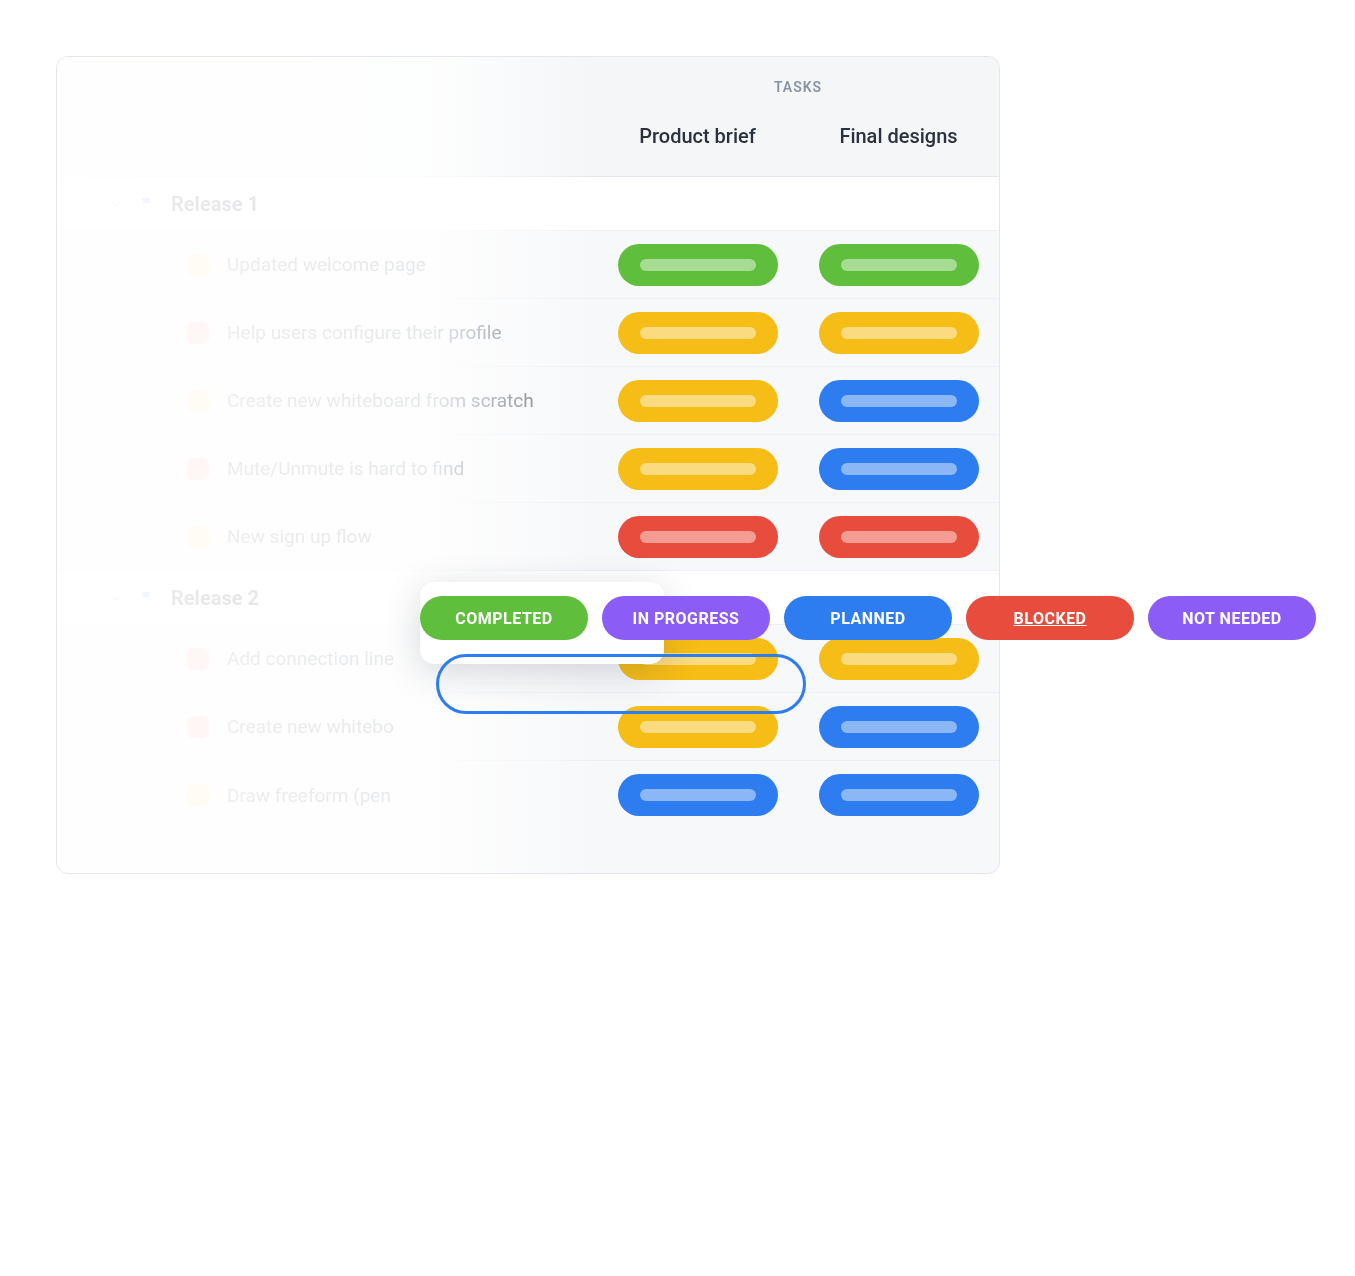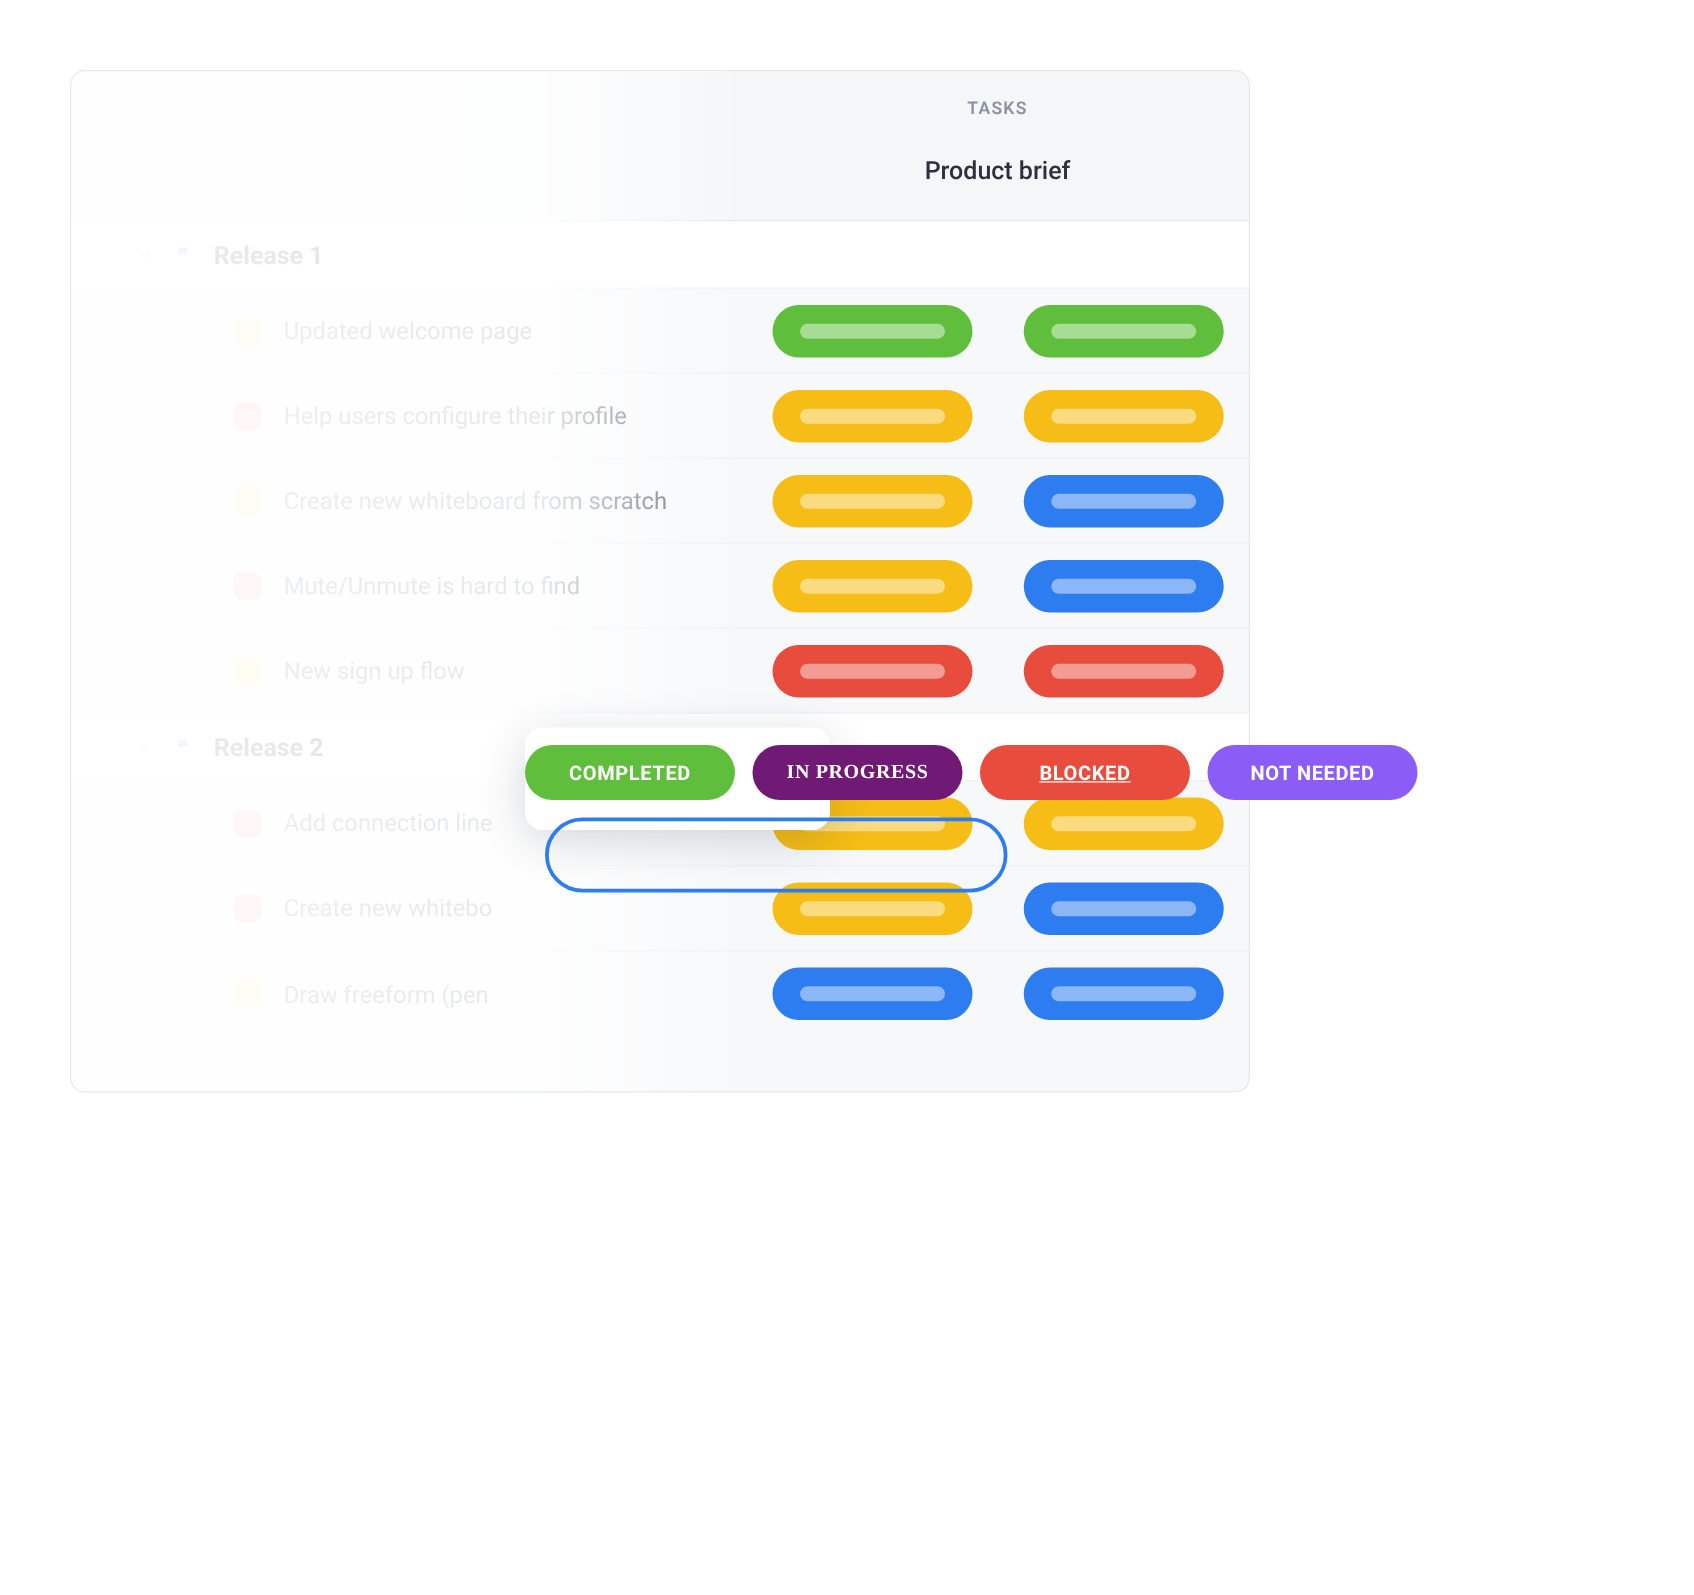--- a/index.html
+++ b/index.html
@@ -176,21 +176,21 @@
     align-items: center;
     justify-content: center;
     font-weight: 700;
     font-size: 16px;
     color: #fff;
     letter-spacing: 0.5px;
     cursor: pointer;
     padding: 0 26px;
   }
   .opt-green  { background: #5fbf3c; }
-  .opt-yellow { background: #701a75; font-family: Liberation Serif, serif; }
+  .opt-yellow { background: #8b5cf6; }
   .opt-blue   { background: #2d7cf0; }
   .opt-red    { background: #e84c3d; text-decoration: underline; }
   .opt-gray   { background: #8b5cf6; }
 
   
   .selection-ring {
     position: absolute;
     top: 654px;
     left: 436px;
     width: 370px;
@@ -205,20 +205,21 @@
 <body>
 
 <div class="board">
 
   <div class="header">
     <div class="header-left"></div>
     <div class="header-right">
       <div class="tasks-label">TASKS</div>
       <div class="col-heads">
         <div class="col-head">Product brief</div>
+        <div class="col-head">Final designs</div>
       </div>
     </div>
   </div>
 
   <div class="group-header">
     <svg class="chevron-icon" viewBox="0 0 24 24">
         <polyline points="6 9 12 15 18 9"></polyline>
       </svg>
     <svg class="flag-icon" viewBox="0 0 24 24">
         <path fill="#7ea2ff" d="M5 3v18M5 3h12l-2 4 2 4H5"></path>
@@ -355,17 +356,18 @@
         </div>
     </div>
   </div>
 
   <div class="fade-left"></div>
 </div>
 
 <div class="popover">
   <div class="option-pill opt-green">COMPLETED</div>
   <div class="option-pill opt-yellow">IN PROGRESS</div>
+  <div class="option-pill opt-blue">PLANNED</div>
   <div class="option-pill opt-red">BLOCKED</div>
   <div class="option-pill opt-gray">NOT NEEDED</div>
 </div>
 
 <div class="selection-ring"></div>
 
 </body></html>

